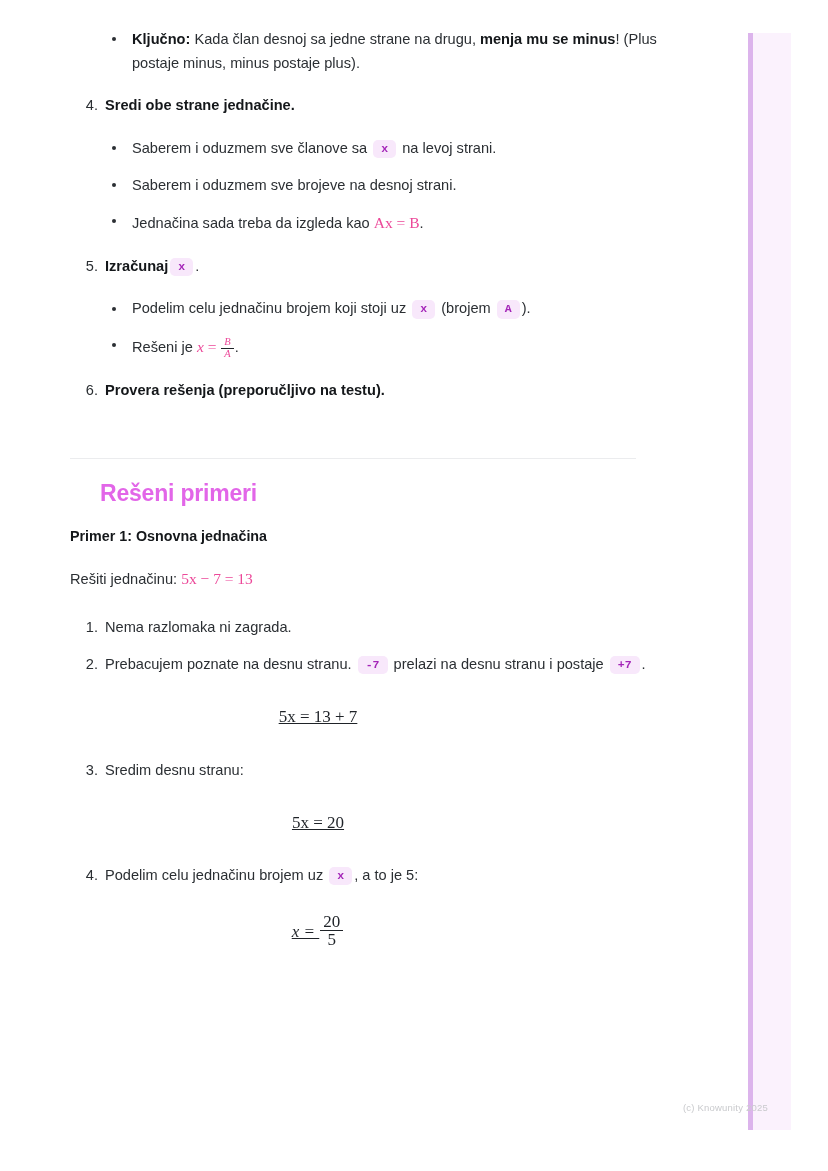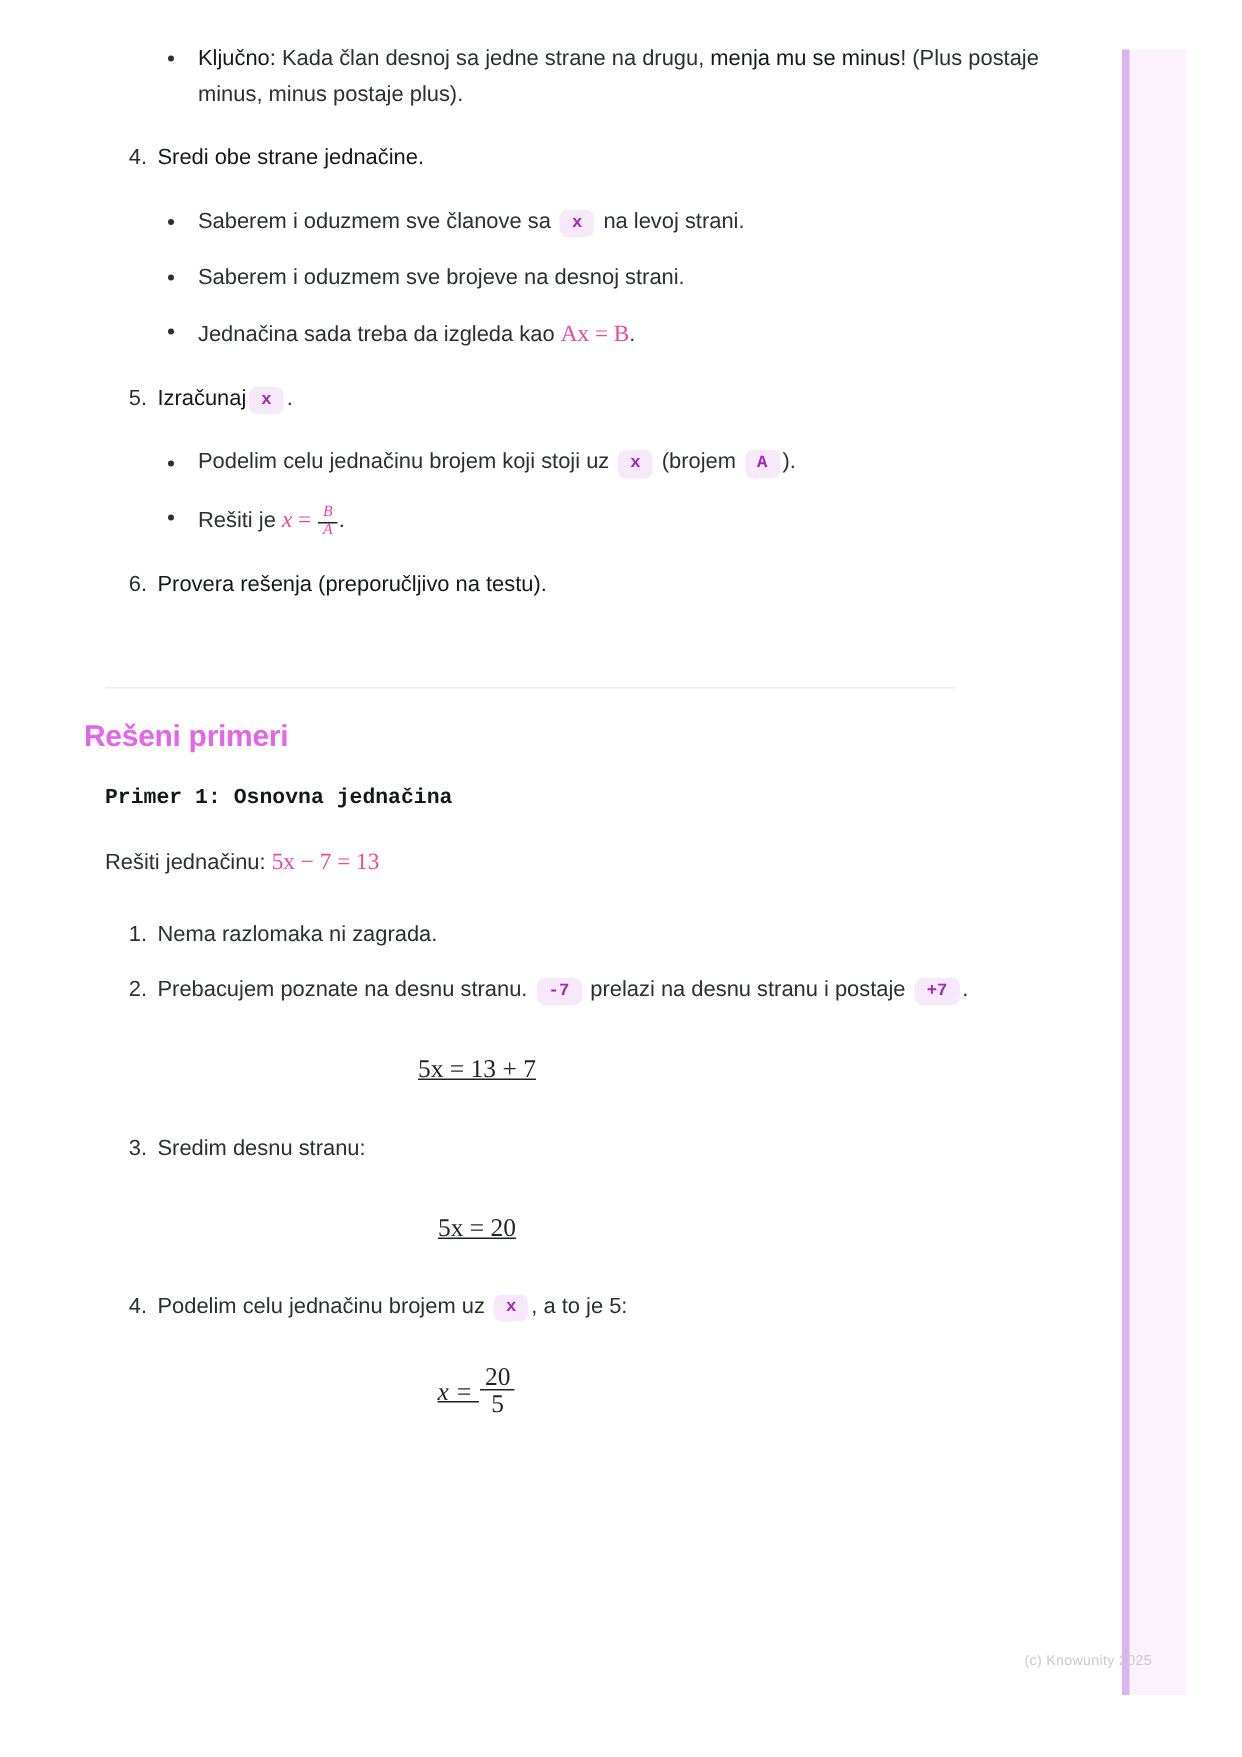--- a/index.html
+++ b/index.html
@@ -83,21 +83,21 @@
     top: 0.62em;
     width: 4px;
     height: 4px;
     border-radius: 50%;
     background: #2b2f33;
   }
 
   .spacer-sm { height: 13px; }
   .spacer-md { height: 19px; }
 
-  b, strong { font-weight: 400; color: #14171a; }
+  b, strong { font-weight: 700; color: #14171a; }
 
   
   .code-badge {
     display: inline-block;
     font-family: "Liberation Mono", monospace;
     font-size: 11.5px;
     font-weight: 700;
     color: #a425b8;
     background: #f8e8fb;
     border-radius: 5px;
@@ -144,32 +144,31 @@
   
   .divider {
     width: 566px;
     height: 1px;
     background: #ebecee;
     margin-left: 70px;
   }
 
   
   .h-section {
-    margin-left: 56px;
-    font-size: 20px;
+    margin-left: 100px;
+    font-size: 23px;
     font-weight: 700;
     color: #e266e8;
     letter-spacing: -0.2px;
   }
   .h-sub {
     margin-left: 70px;
     font-size: 14.3px;
     font-weight: 700;
     color: #14171a;
-    font-family: Liberation Mono, monospace;
   }
   .para {
     margin-left: 70px;
     font-size: 14.6px;
     line-height: 1.62;
     color: #2b2f33;
   }
 
   
   .footer {
@@ -237,21 +236,21 @@
   <div class="spacer-md"></div>
 
   <ul class="bullet-list">
     <li class="bullet-item">
       <span class="dot"></span>
       <span>Podelim celu jednačinu brojem koji stoji uz </span><span class="code-badge">x</span><span> (brojem </span><span class="code-badge">A</span><span>).</span>
     </li>
     <div class="spacer-sm"></div>
     <li class="bullet-item">
       <span class="dot"></span>
-      <span>Rešiti je </span><span class="inline-math"><i class="mvar">x</i><span> = </span><span class="frac frac-sm"><i class="num mvar">B</i><i class="den mvar">A</i></span></span><span>.</span>
+      <span>Rešeni je </span><span class="inline-math"><i class="mvar">x</i><span> = </span><span class="frac frac-sm"><i class="num mvar">B</i><i class="den mvar">A</i></span></span><span>.</span>
     </li>
   </ul>
 
   <div class="spacer-md"></div>
 
   <ol class="num-list">
     <li class="num-item">
       <span class="marker">6.</span>
       <strong>Provera rešenja (preporučljivo na testu).</strong>
     </li>

